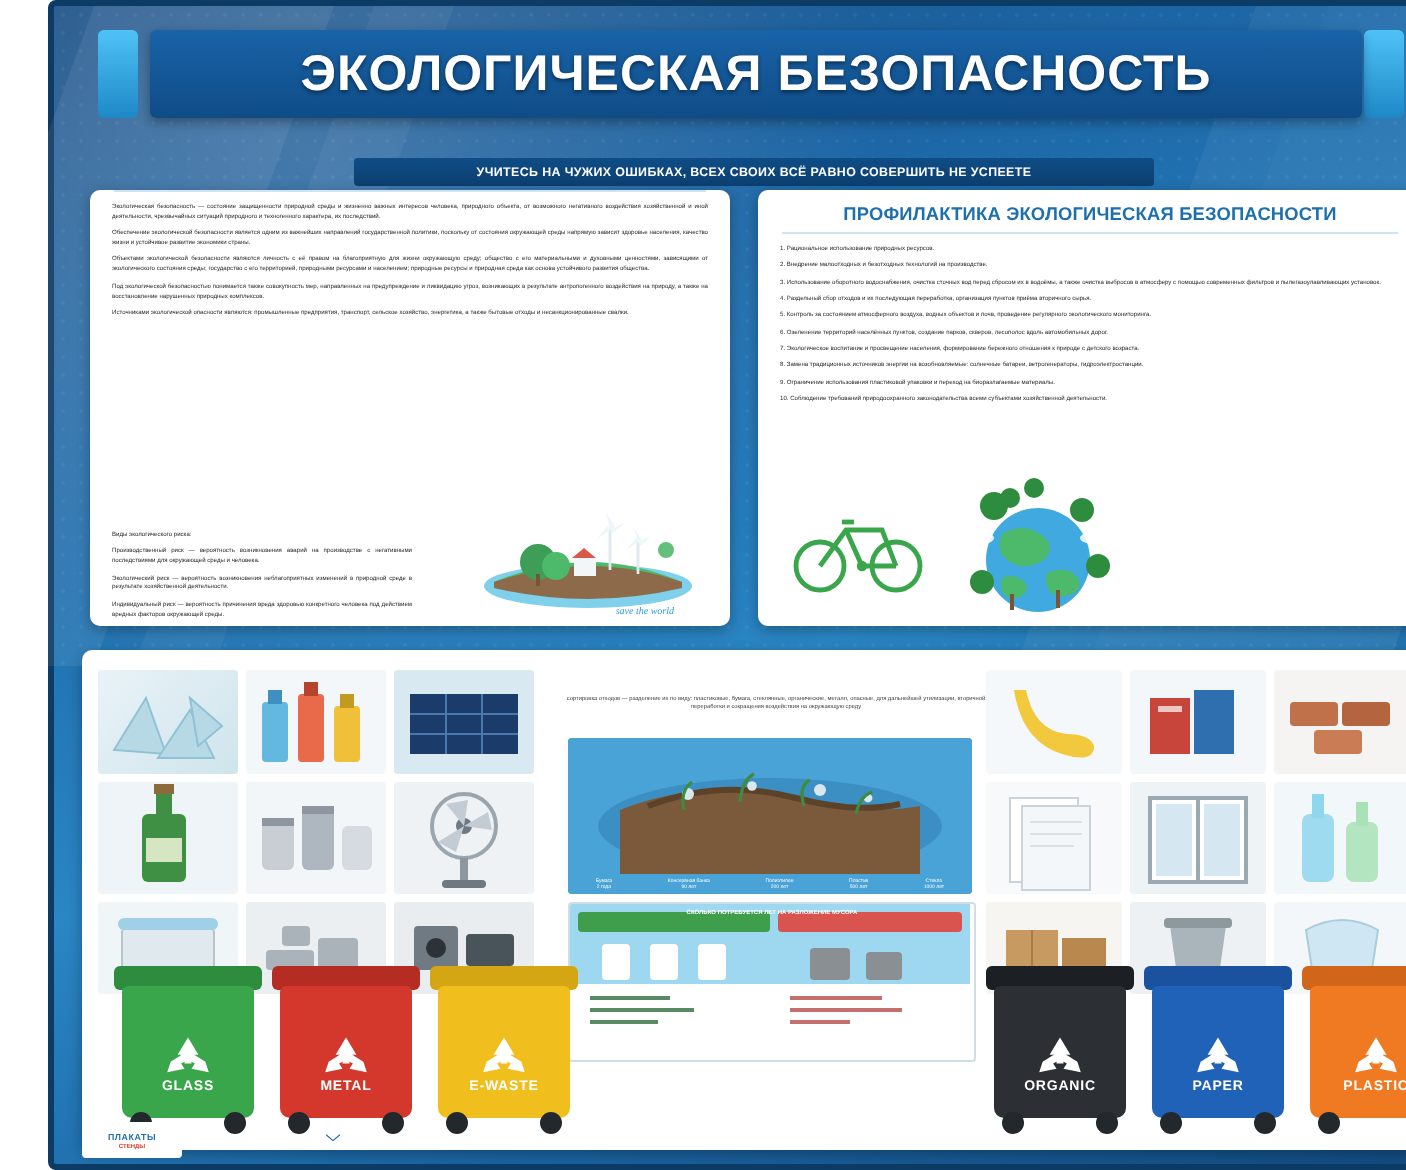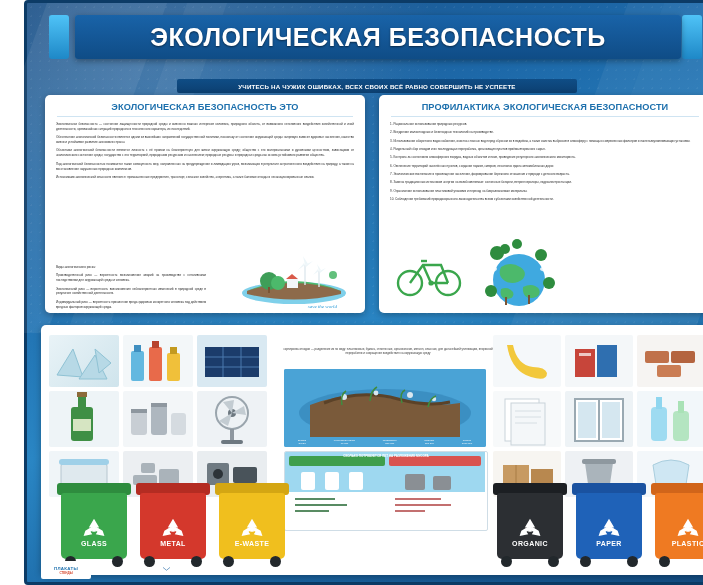--- a/index.html
+++ b/index.html
@@ -158,21 +158,20 @@
 
   <div class="header">
     <h1>ЭКОЛОГИЧЕСКАЯ БЕЗОПАСНОСТЬ</h1>
   </div>
 
   <div class="subbar">
     <span>УЧИТЕСЬ НА ЧУЖИХ ОШИБКАХ, ВСЕХ СВОИХ ВСЁ РАВНО СОВЕРШИТЬ НЕ УСПЕЕТЕ</span>
   </div>
 
   <div class="panel p-left">
-    <div class="p-title">ЭКОЛОГИЧЕСКАЯ БЕЗОПАСНОСТЬ ЭТО</div>
     <div class="p-rule"></div>
     <div class="p-body">
       <p>Экологическая безопасность — состояние защищенности природной среды и жизненно важных интересов человека, природного объекта, от возможного негативного воздействия хозяйственной и иной деятельности, чрезвычайных ситуаций природного и техногенного характера, их последствий.</p>
       <p>Обеспечение экологической безопасности является одним из важнейших направлений государственной политики, поскольку от состояния окружающей среды напрямую зависит здоровье населения, качество жизни и устойчивое развитие экономики страны.</p>
       <p>Объектами экологической безопасности являются личность с её правом на благоприятную для жизни окружающую среду; общество с его материальными и духовными ценностями, зависящими от экологического состояния среды; государство с его территорией, природными ресурсами и населением; природные ресурсы и природная среда как основа устойчивого развития общества.</p>
       <p>Под экологической безопасностью понимается также совокупность мер, направленных на предупреждение и ликвидацию угроз, возникающих в результате антропогенного воздействия на природу, а также на восстановление нарушенных природных комплексов.</p>
       <p>Источниками экологической опасности являются: промышленные предприятия, транспорт, сельское хозяйство, энергетика, а также бытовые отходы и несанкционированные свалки.</p>
     </div>
 
     <div class="left-lower">

